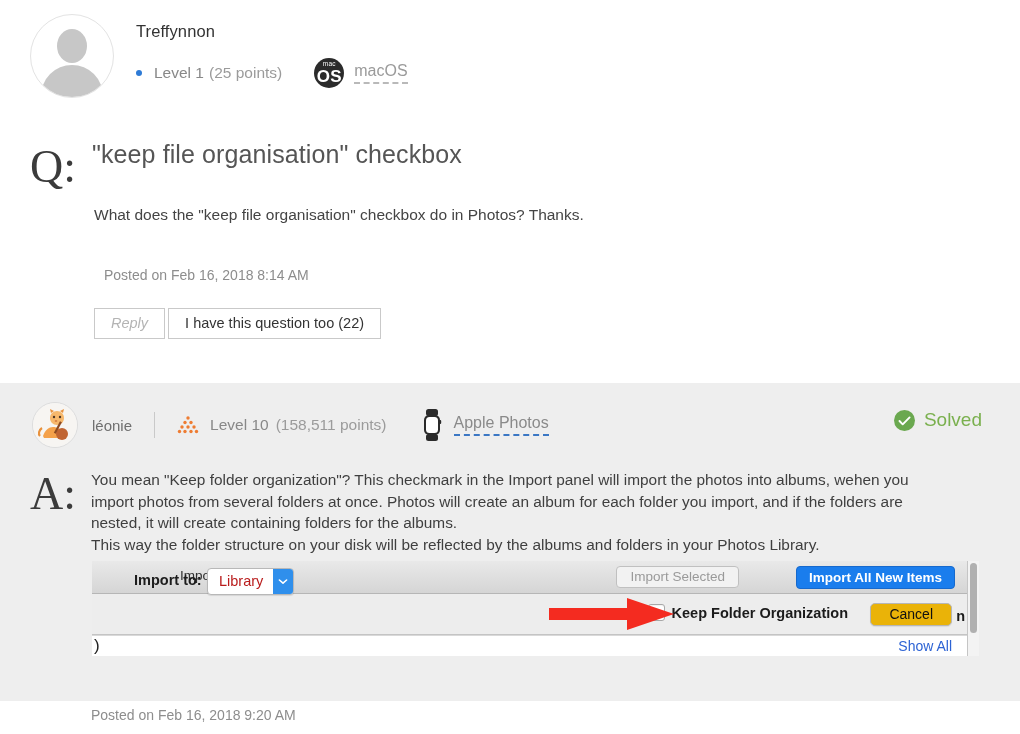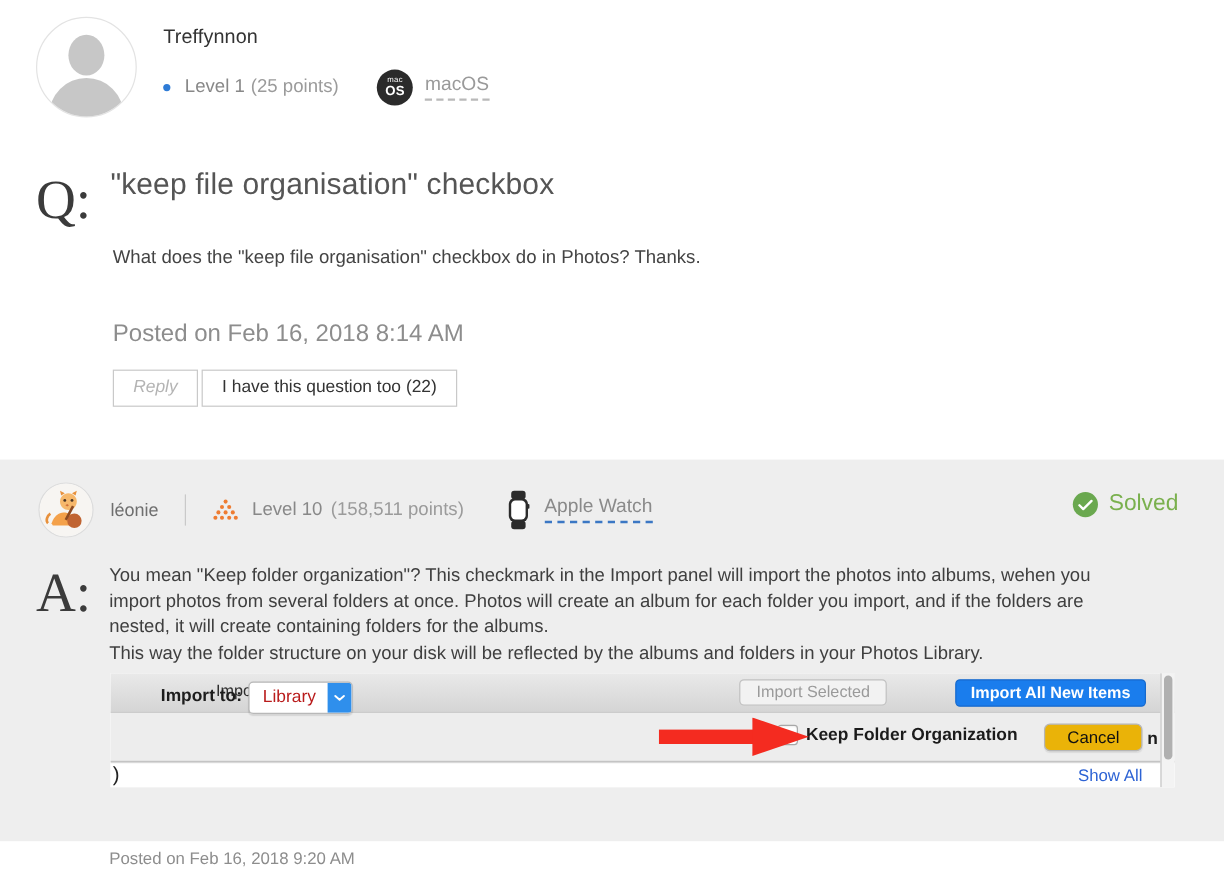--- a/index.html
+++ b/index.html
@@ -93,21 +93,21 @@
     background: #2b2b2b;
     color: #fff;
     display: flex;
     flex-direction: column;
     align-items: center;
     justify-content: center;
     line-height: 1;
     flex: none;
   }
   .macos-circle .mac-sm { font-size: 6.5px; letter-spacing: .2px; margin-bottom: 1px;}
-  .macos-circle .os-lg { font-size: 11px; font-weight: bold; letter-spacing: .2px;}
+  .macos-circle .os-lg { font-size: 17px; font-weight: bold; letter-spacing: .2px;}
   .product-link {
     margin-left: 10px;
     font-size: 16px;
     color: #9a9a9a;
     border-bottom: 2px dashed #b9b9b9;
     padding-bottom: 3px;
     line-height: 1.1;
   }
   .product-link.blue-underline {
     color: #8a8a8a;
@@ -130,22 +130,22 @@
     letter-spacing: .1px;
   }
   .q-body {
     position: absolute;
     left: 94px; top: 206px;
     font-size: 15.5px;
     color: #444444;
   }
   .q-posted {
     position: absolute;
-    left: 94px; top: 267px;
-    font-size: 20px;
+    left: 104px; top: 267px;
+    font-size: 14px;
     color: #8d8d8d;
   }
   .q-buttons {
     position: absolute;
     left: 94px; top: 308px;
     display: flex;
   }
   .btn-outline {
     border: 1px solid #c9c9c9;
     background: #ffffff;
@@ -488,21 +488,21 @@
     <span class="a-level-text">Level 10</span>
     <span class="a-level-text" style="margin-left:7px;color:#9b9b9b;">(158,511 points)</span>
     <span class="watch-badge">
       <svg width="24" height="34" viewBox="0 0 24 34">
         <rect x="6" y="1" width="12" height="7" rx="2.5" fill="#2b2b2b"></rect>
         <rect x="6" y="26" width="12" height="7" rx="2.5" fill="#2b2b2b"></rect>
         <rect x="4" y="7" width="16" height="20" rx="5" fill="#2b2b2b"></rect>
         <rect x="6" y="9" width="12" height="16" rx="3.5" fill="#ffffff"></rect>
         <rect x="19.4" y="12" width="1.8" height="4" rx="0.9" fill="#2b2b2b"></rect>
       </svg>
-      <span class="product-link blue-underline">Apple Watch</span>
+      <span class="product-link blue-underline">Apple Photos</span>
     </span>
   </div>
 
   <div class="solved-badge">
     <span class="solved-circle">
       <svg width="21" height="21" viewBox="0 0 21 21">
           <path d="M5.5 11l3.2 3.3L15.6 7.4" stroke="#ffffff" stroke-width="1.9" fill="none" stroke-linecap="round" stroke-linejoin="round"></path>
         </svg>
     </span>
     <span class="solved-label">Solved</span>

